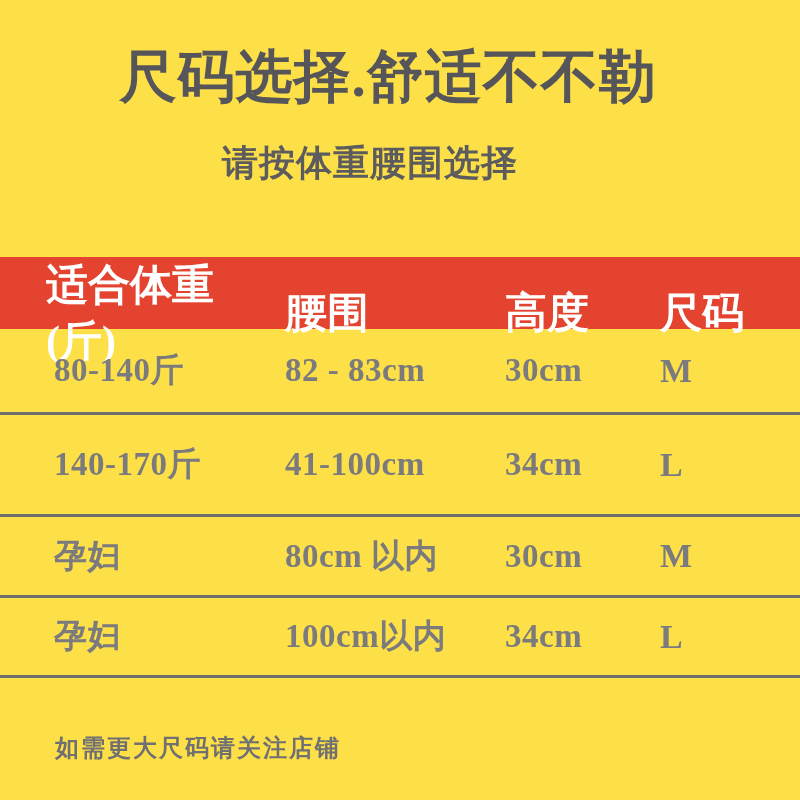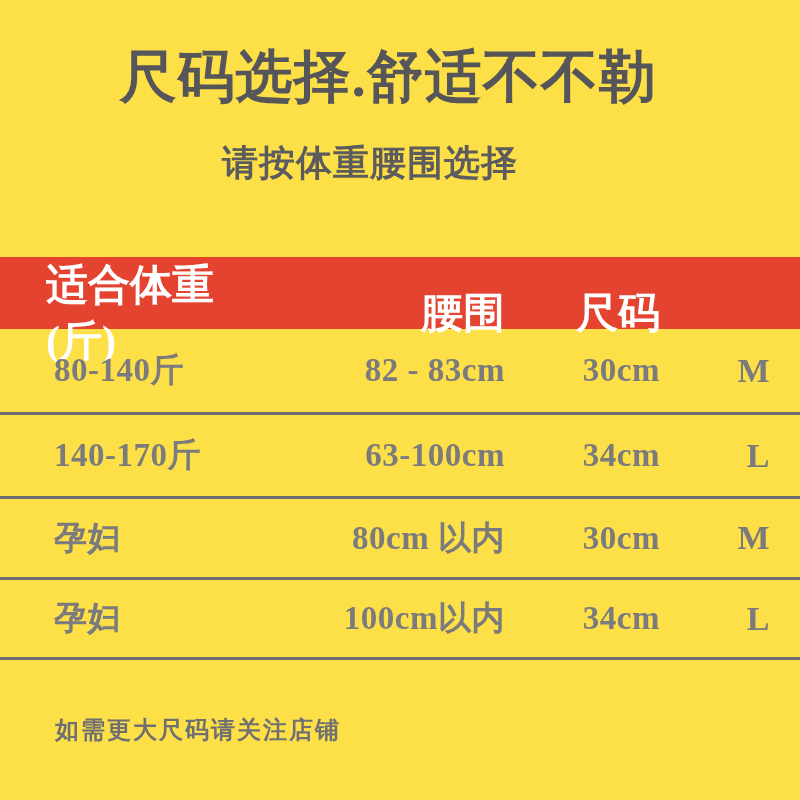--- a/index.html
+++ b/index.html
@@ -50,40 +50,40 @@
     background: #e3432f;
     color: #ffffff;
     font-size: 42px;
     font-weight: bold;
   }
   .table-header .cell-weight {
     text-align: left;
     padding-left: 46px;
   }
   .cell {
-    text-align: right;
+    text-align: left;
   }
   .table-row {
     display: grid;
     grid-template-columns: 285px 220px 155px 1fr;
     align-items: center;
     padding-right: 30px;
     box-sizing: border-box;
     border-bottom: 3px solid #6e6e6e;
     color: #7b7b7d;
     font-size: 33px;
     font-weight: 600;
     letter-spacing: 0.5px;
   }
   .table-row .cell-weight {
     text-align: left;
     padding-left: 54px;
   }
   .table-row:nth-child(2) { height: 86px; }
-  .table-row:nth-child(3) { height: 84px; }
+  .table-row:nth-child(3) { height: 102px; }
   .table-row:nth-child(4) { height: 81px; }
   .table-row:nth-child(5) { height: 80px; }
   .cell-size {
     font-size: 34px;
   }
   .footer-note {
     margin-top: 52px;
     padding-left: 55px;
     font-size: 24px;
     line-height: 36px;
@@ -99,33 +99,34 @@
 
   <div class="page-title">尺码选择.舒适不不勒</div>
 
   <div class="page-subtitle">请按体重腰围选择</div>
 
   <div class="size-table">
 
     <div class="table-header">
       <div class="cell cell-weight">适合体重 (斤)</div>
       <div class="cell">腰围</div>
+      <div class="cell">高度</div>
       <div class="cell">尺码</div>
     </div>
 
     <div class="table-row">
       <div class="cell cell-weight">80-140斤</div>
       <div class="cell">82 - 83cm</div>
       <div class="cell">30cm</div>
       <div class="cell cell-size">M</div>
     </div>
 
     <div class="table-row">
       <div class="cell cell-weight">140-170斤</div>
-      <div class="cell">63-100cm</div>
+      <div class="cell">41-100cm</div>
       <div class="cell">34cm</div>
       <div class="cell cell-size">L</div>
     </div>
 
     <div class="table-row">
       <div class="cell cell-weight">孕妇</div>
       <div class="cell">80cm 以内</div>
       <div class="cell">30cm</div>
       <div class="cell cell-size">M</div>
     </div>

